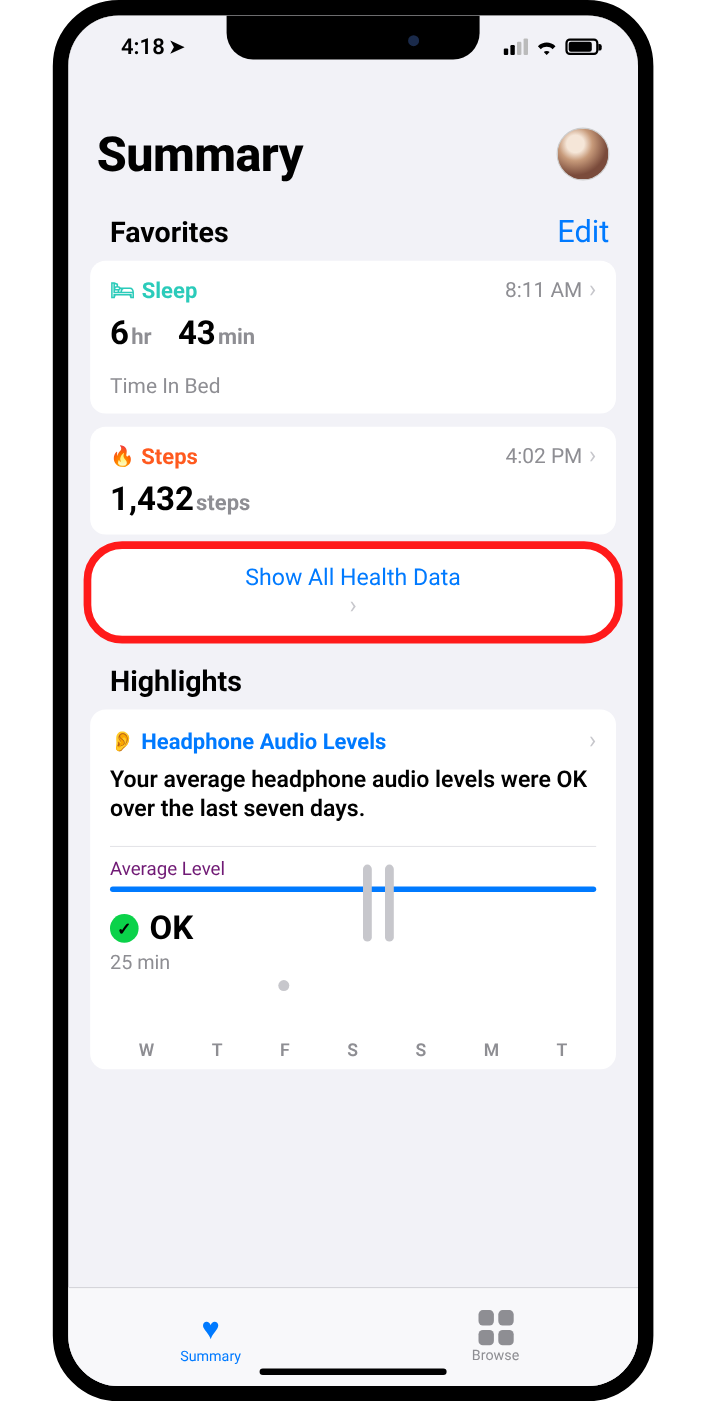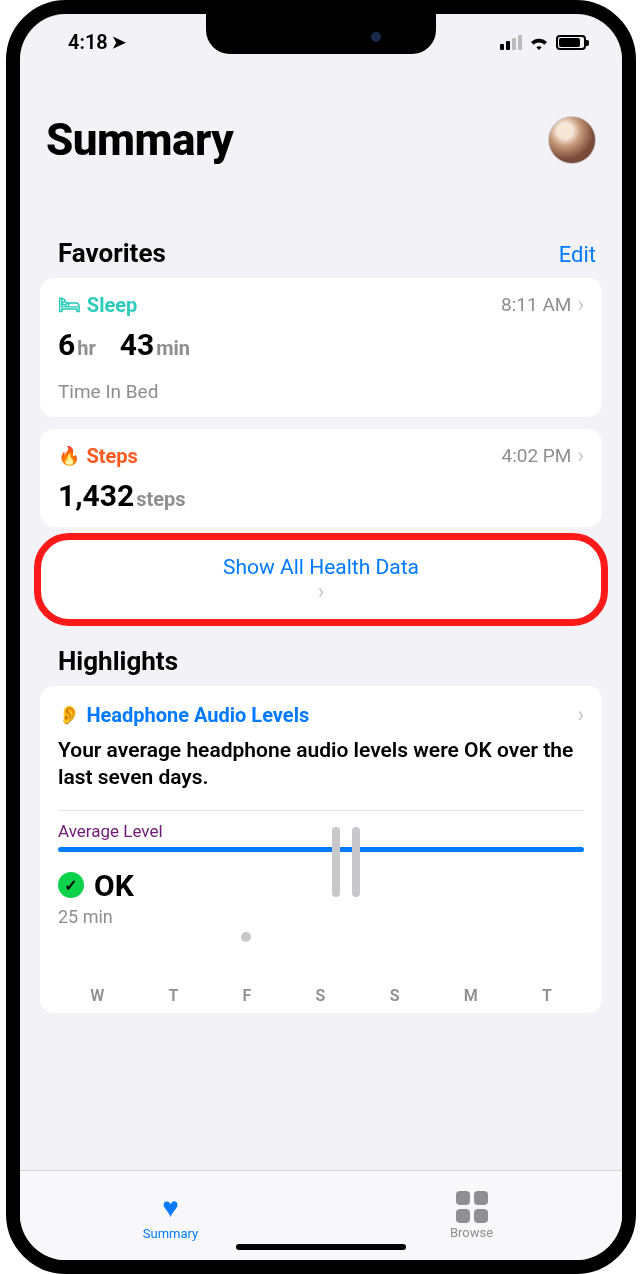--- a/index.html
+++ b/index.html
@@ -4,21 +4,21 @@
 <style>
   * { box-sizing: border-box; margin: 0; padding: 0; }
   body {
     font-family: -apple-system, BlinkMacSystemFont, "Segoe UI", Roboto, sans-serif;
     background: #fff;
     display: flex;
     justify-content: center;
     align-items: flex-start;
   }
   .device {
-    width: 630px;
+    width: 546px;
     height: 1274px;
     background: #fff;
     position: relative;
     border-radius: 60px;
     overflow: hidden;
     border: 14px solid #000;
     box-shadow: inset 0 0 0 2px #444;
   }
   .notch {
     position: absolute;
@@ -88,21 +88,21 @@
     background: radial-gradient(circle at 35% 30%, #f5e6d8 18%, #c79a7a 35%, #7a4b3b 65%);
     border:1px solid #ccc;
   }
   .section-head {
     display:flex;
     justify-content:space-between;
     align-items:baseline;
     padding: 14px 6px 10px 6px;
   }
   .section-title { font-size:26px; font-weight:700;margin-left:12px;}
-  .edit-link { color:#007aff; font-size:22px;margin-top:48px; }
+  .edit-link { color:#007aff; font-size:28px; }
 
   .card {
     background:#fff;
     border-radius:14px;
     padding: 14px 18px;
     margin-bottom: 12px;
   }
   .card-top {
     display:flex;
     justify-content:space-between;

